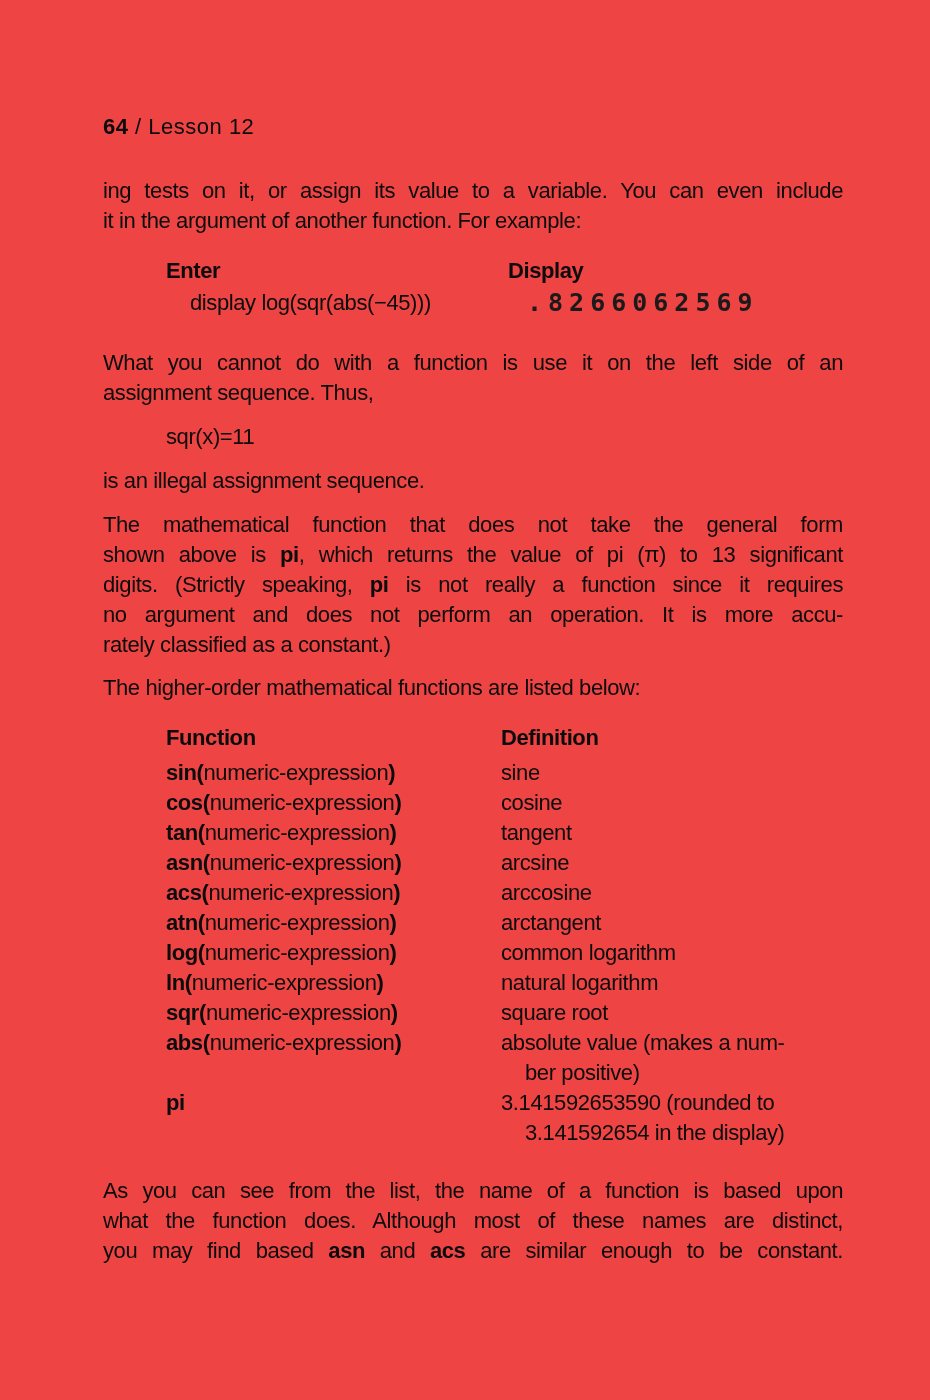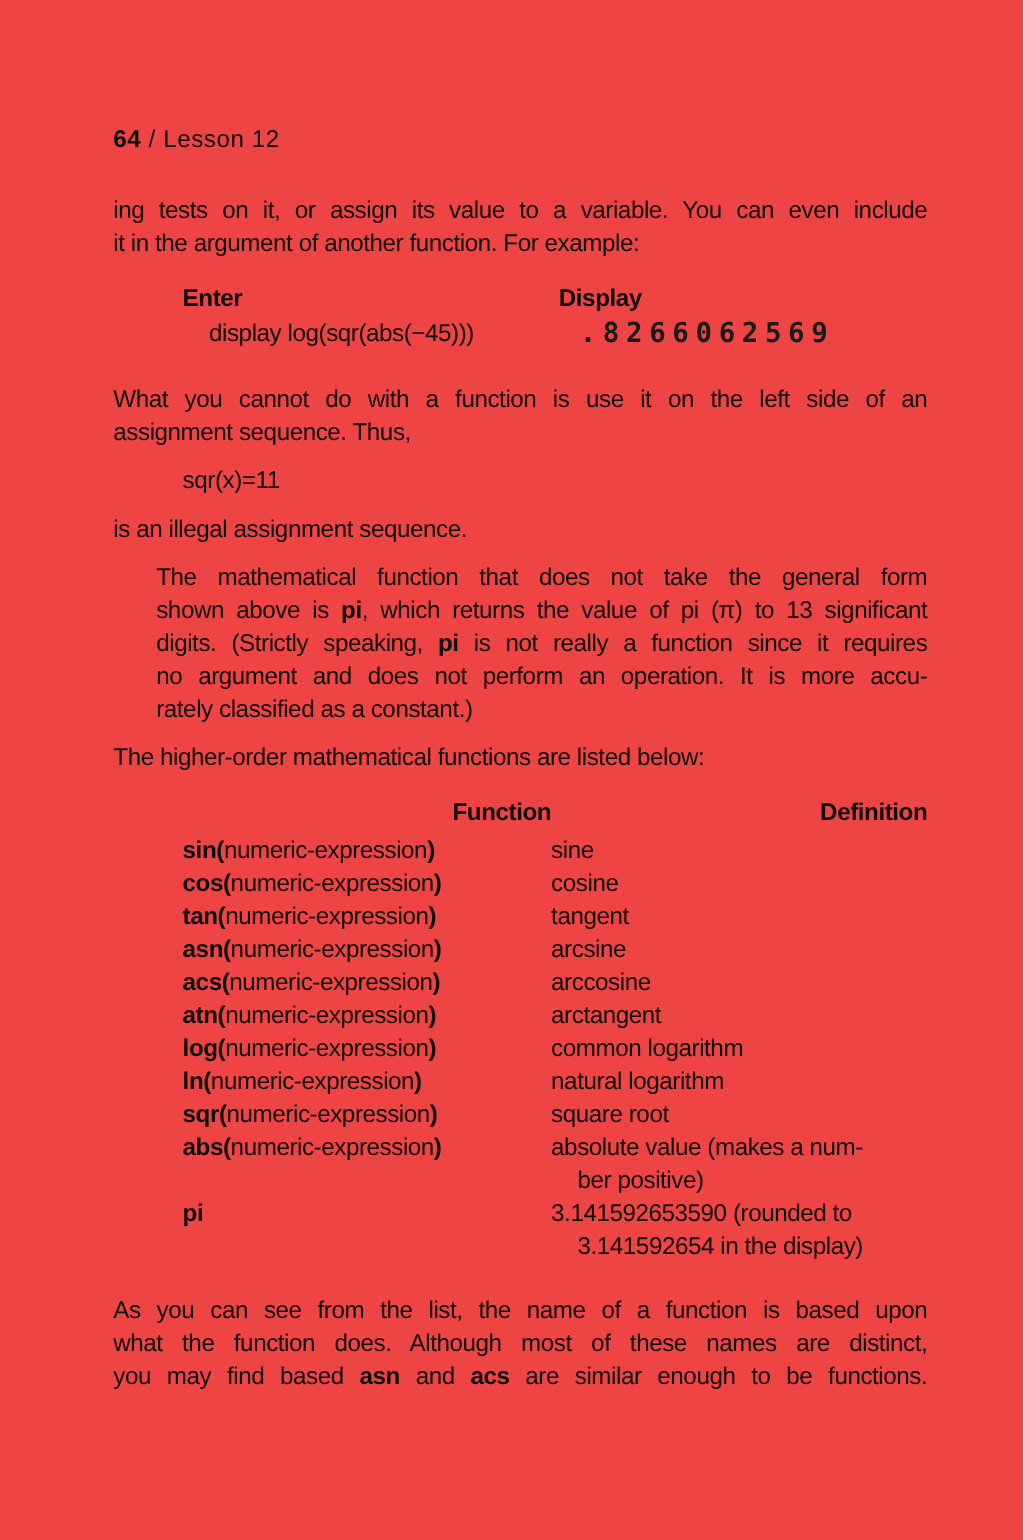--- a/index.html
+++ b/index.html
@@ -19,21 +19,21 @@
   .bold   { font-weight:bold; }
   .italic { }
 
   .header { margin-bottom:34px; letter-spacing:0.5px; }
 
   .para { margin:0 0 14px 0; }
   .tline { }
   .tline.just { text-align:justify; text-align-last:justify; }
 
   .para.intro   { margin-bottom:20px; }
-  .para.pi-para { margin-bottom:13px;margin-left:39px; }
+  .para.pi-para { margin-bottom:13px; }
   .para.listed  { margin-bottom:20px; }
 
   
   .example { display:grid; grid-template-columns:342px 1fr; padding-left:63px; margin-bottom:30px; }
   .ex-label { font-weight:bold; }
   .ex-value { margin-top:2px;margin-left:24px; }
   .lcd {
     font-family:"DejaVu Sans Mono", monospace;
     font-size:25px;
     letter-spacing:6px;
@@ -41,21 +41,21 @@
     margin-top:2px;
     color:#1a1a1a;
     font-weight:bold;
   }
 
   .code { padding-left:63px; margin:0 0 14px 0; }
 
   
   .fn-table { padding-left:63px; margin-bottom:28px; }
   .fn-head, .fn-row { display:grid; grid-template-columns:335px 1fr; }
-  .fn-head { margin-bottom:5px;text-align:right; }
+  .fn-head { margin-bottom:5px; }
   .def-line.wrap { padding-left:24px; }
 
   .para.outro { margin-bottom:0; }
 </style>
 </head>
 <body>
 
 <div class="page">
   <div class="content">
 
@@ -187,17 +187,17 @@
               <div class="def-line">3.141592653590 (rounded to</div>
               <div class="def-line wrap">3.141592654 in the display)</div>
             </div>
           </div>
         </div>
     </div>
 
     <div class="para outro">
         <div class="tline just"><span>As you can see from the list, the name of a function is based upon</span></div>
         <div class="tline just"><span>what the function does. Although most of these names are distinct,</span></div>
-        <div class="tline just"><span>you may find based </span><span class="bold">asn</span><span> and </span><span class="bold">acs</span><span> are similar enough to be functions.</span></div>
+        <div class="tline just"><span>you may find based </span><span class="bold">asn</span><span> and </span><span class="bold">acs</span><span> are similar enough to be constant.</span></div>
       </div>
 
   </div>
 </div>
 
 </body></html>

